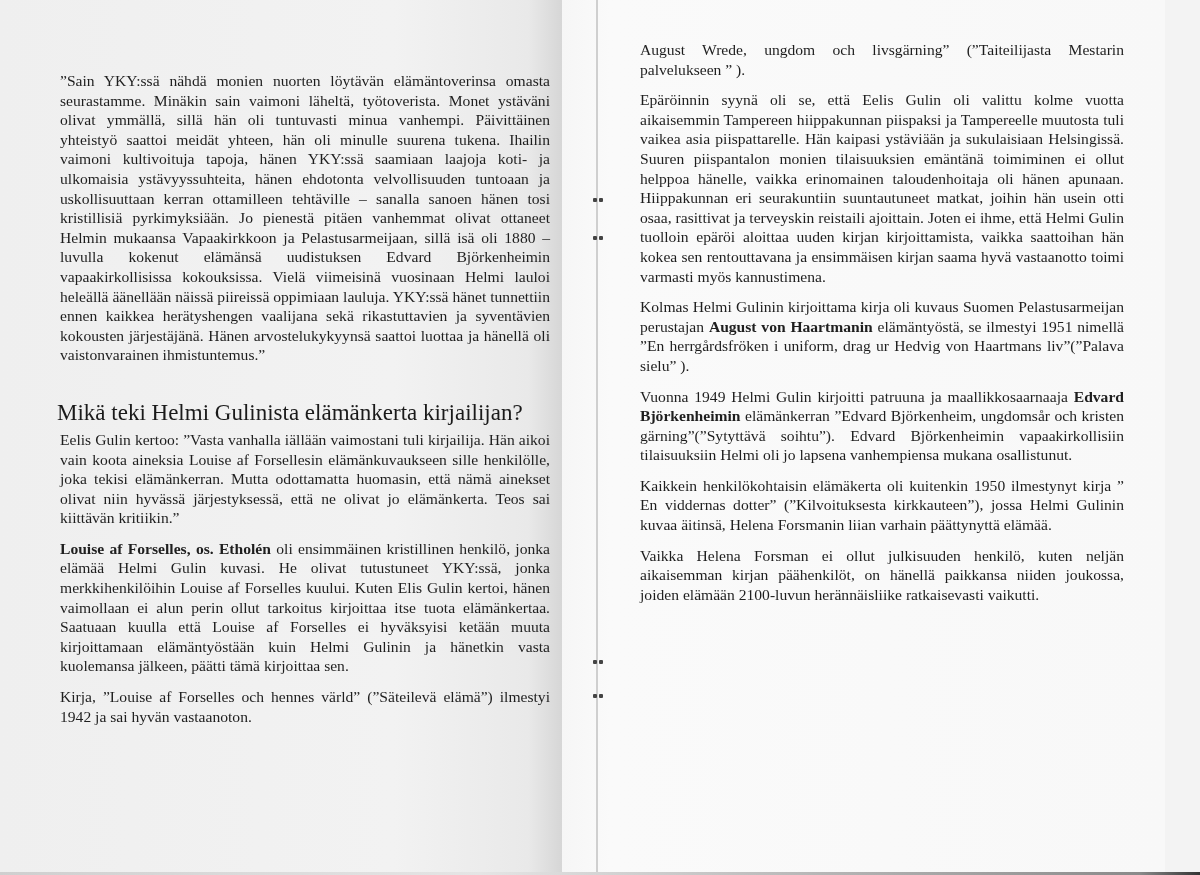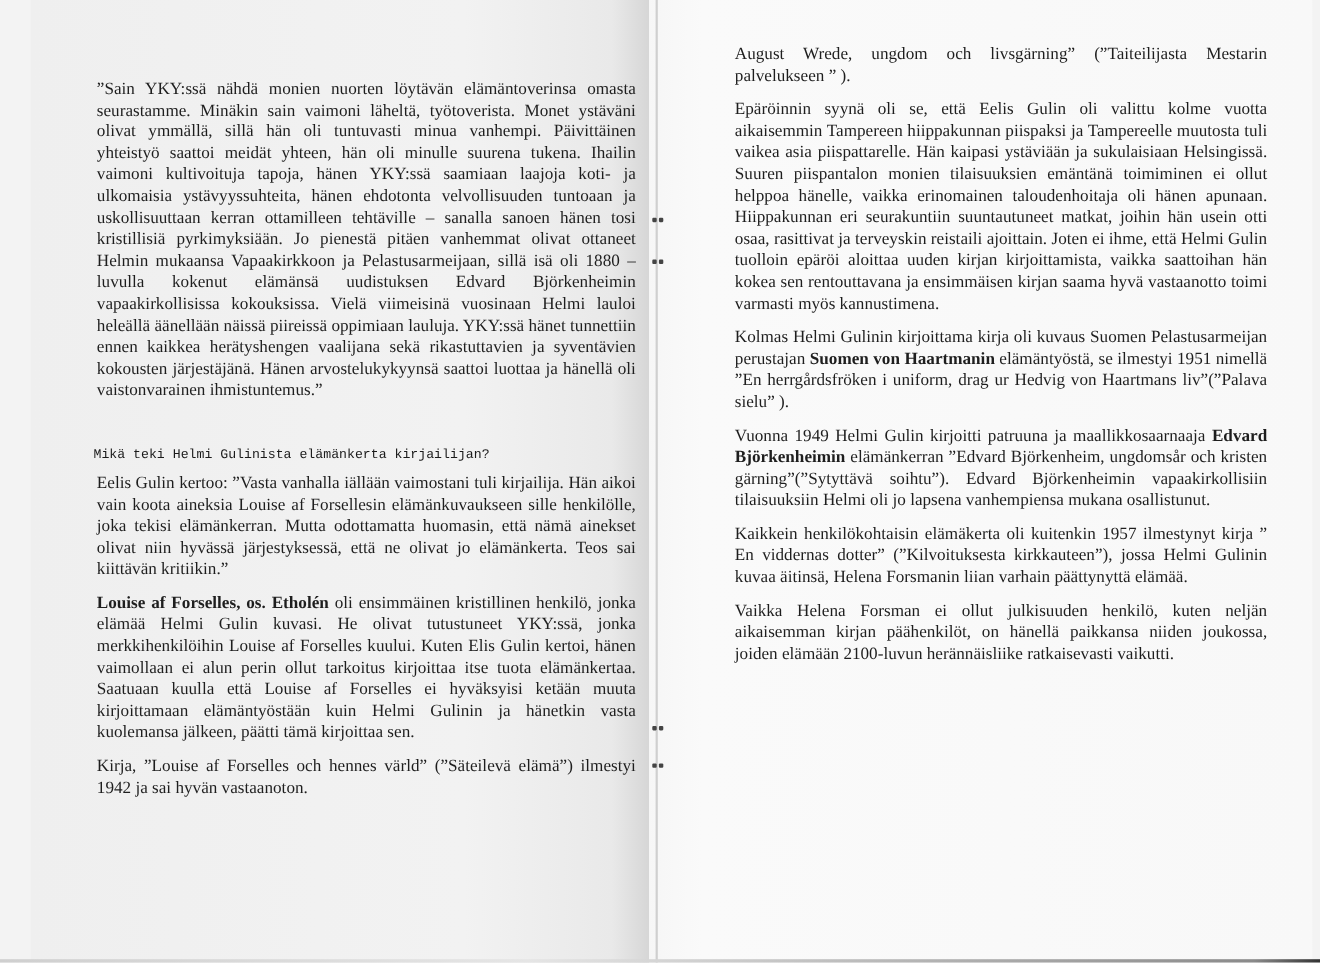--- a/index.html
+++ b/index.html
@@ -7,66 +7,65 @@
     width:1200px; height:875px; overflow:hidden; position:relative;
     background:#f3f3f3;
     font-family:"Liberation Serif", "DejaVu Serif", serif;
     color:#1e1e1e;
   }
   .spread { position:absolute; left:0; top:0; width:1200px; height:875px; display:flex; }
   .page { position:relative; height:875px; box-sizing:border-box; }
   .page-left {
     width:562px;
     background:linear-gradient(to right, #efefef 0%, #f2f2f2 70%, #e9e9e9 94%, #d6d6d6 100%);
-    margin-left:28px;
   }
   .page-right {
     width:603px;
     background:linear-gradient(to right, #f6f6f6 0%, #fafafa 8%, #f8f8f8 100%);
   }
   .spine { position:absolute; left:596px; top:0; width:2px; height:875px; background:#cfcfcf; }
   .bottom-edge { position:absolute; left:0; right:0; bottom:0; height:3px; background:linear-gradient(to right,#cfcfcf,#e5e5e5 40%,#8a8a8a 95%,#333); }
   .staple { position:absolute; width:10px; height:8px; }
   .staple::before, .staple::after {
     content:""; position:absolute; width:4px; height:4px; background:#444; border-radius:1px; top:2px;
   }
   .staple::before { left:0; }
   .staple::after { right:0; }
 
   .text { position:absolute; font-size:15.6px; line-height:19.6px; text-align:justify; }
   .page-left .text { left:60px; width:490px; top:71px; }
   .page-right .text { left:78px; width:484px; top:40px; }
   p { margin:0 0 11px 0; text-align:justify;font-family:Liberation Serif, serif; }
   b { font-weight:bold; }
   h2 {
-    font-family:Liberation Mono, monospace;
-    font-weight:normal; font-size:12px; line-height:22px;
+    font-family:Liberation Serif, serif;
+    font-weight:normal; font-size:23px; line-height:22px;
     margin:37px 0 6px -3px; color:#1a1a1a;
   }
 </style>
 </head>
 <body>
 
 <div class="spread">
   <div class="page page-left">
     <div class="text">
       <p>”Sain YKY:ssä nähdä monien nuorten löytävän elämäntoverinsa omasta seurastamme. Minäkin sain vaimoni läheltä, työtoverista. Monet ystäväni olivat ymmällä, sillä hän oli tuntuvasti minua vanhempi. Päivittäinen yhteistyö saattoi meidät yhteen, hän oli minulle suurena tukena. Ihailin vaimoni kultivoituja tapoja, hänen YKY:ssä saamiaan laajoja koti- ja ulkomaisia ystävyyssuhteita, hänen ehdotonta velvollisuuden tuntoaan ja uskollisuuttaan kerran ottamilleen tehtäville – sanalla sanoen hänen tosi kristillisiä pyrkimyksiään. Jo pienestä pitäen vanhemmat olivat ottaneet Helmin mukaansa Vapaakirkkoon ja Pelastusarmeijaan, sillä isä oli 1880 – luvulla kokenut elämänsä uudistuksen Edvard Björkenheimin vapaakirkollisissa kokouksissa. Vielä viimeisinä vuosinaan Helmi lauloi heleällä äänellään näissä piireissä oppimiaan lauluja. YKY:ssä hänet tunnettiin ennen kaikkea herätyshengen vaalijana sekä rikastuttavien ja syventävien kokousten järjestäjänä. Hänen arvostelukykyynsä saattoi luottaa ja hänellä oli vaistonvarainen ihmistuntemus.”</p>
       <h2>Mikä teki Helmi Gulinista elämänkerta kirjailijan?</h2>
       <p>Eelis Gulin kertoo: ”Vasta vanhalla iällään vaimostani tuli kirjailija. Hän aikoi vain koota aineksia Louise af Forsellesin elämänkuvaukseen sille henkilölle, joka tekisi elämänkerran. Mutta odottamatta huomasin, että nämä ainekset olivat niin hyvässä järjestyksessä, että ne olivat jo elämänkerta. Teos sai kiittävän kritiikin.”</p>
       <p><b>Louise af Forselles, os. Etholén</b><span> oli ensimmäinen kristillinen henkilö, jonka elämää Helmi Gulin kuvasi. He olivat tutustuneet YKY:ssä, jonka merkkihenkilöihin Louise af Forselles kuului. Kuten Elis Gulin kertoi, hänen vaimollaan ei alun perin ollut tarkoitus kirjoittaa itse tuota elämänkertaa. Saatuaan kuulla että Louise af Forselles ei hyväksyisi ketään muuta kirjoittamaan elämäntyöstään kuin Helmi Gulinin ja hänetkin vasta kuolemansa jälkeen, päätti tämä kirjoittaa sen.</span></p>
       <p>Kirja, ”Louise af Forselles och hennes värld” (”Säteilevä elämä”) ilmestyi 1942 ja sai hyvän vastaanoton.</p>
     </div>
   </div>
   <div class="page page-right">
     <div class="text">
       <p>August Wrede, ungdom och livsgärning” (”Taiteilijasta Mestarin palvelukseen ” ).</p>
       <p>Epäröinnin syynä oli se, että Eelis Gulin oli valittu kolme vuotta aikaisemmin Tampereen hiippakunnan piispaksi ja Tampereelle muutosta tuli vaikea asia piispattarelle. Hän kaipasi ystäviään ja sukulaisiaan Helsingissä. Suuren piispantalon monien tilaisuuksien emäntänä toimiminen ei ollut helppoa hänelle, vaikka erinomainen taloudenhoitaja oli hänen apunaan. Hiippakunnan eri seurakuntiin suuntautuneet matkat, joihin hän usein otti osaa, rasittivat ja terveyskin reistaili ajoittain. Joten ei ihme, että Helmi Gulin tuolloin epäröi aloittaa uuden kirjan kirjoittamista, vaikka saattoihan hän kokea sen rentouttavana ja ensimmäisen kirjan saama hyvä vastaanotto toimi varmasti myös kannustimena.</p>
-      <p><span>Kolmas Helmi Gulinin kirjoittama kirja oli kuvaus Suomen Pelastusarmeijan perustajan </span><b>Suomen von Haartmanin</b><span> elämäntyöstä, se ilmestyi 1951 nimellä ”En herrgårdsfröken i uniform, drag ur Hedvig von Haartmans liv”(”Palava sielu” ).</span></p>
+      <p><span>Kolmas Helmi Gulinin kirjoittama kirja oli kuvaus Suomen Pelastusarmeijan perustajan </span><b>August von Haartmanin</b><span> elämäntyöstä, se ilmestyi 1951 nimellä ”En herrgårdsfröken i uniform, drag ur Hedvig von Haartmans liv”(”Palava sielu” ).</span></p>
       <p><span>Vuonna 1949 Helmi Gulin kirjoitti patruuna ja maallikkosaarnaaja </span><b>Edvard Björkenheimin</b><span> elämänkerran ”Edvard Björkenheim, ungdomsår och kristen gärning”(”Sytyttävä soihtu”). Edvard Björkenheimin vapaakirkollisiin tilaisuuksiin Helmi oli jo lapsena vanhempiensa mukana osallistunut.</span></p>
-      <p>Kaikkein henkilökohtaisin elämäkerta oli kuitenkin 1957 ilmestynyt kirja ” En viddernas dotter” (”Kilvoituksesta kirkkauteen”), jossa Helmi Gulinin kuvaa äitinsä, Helena Forsmanin liian varhain päättynyttä elämää.</p>
+      <p>Kaikkein henkilökohtaisin elämäkerta oli kuitenkin 1950 ilmestynyt kirja ” En viddernas dotter” (”Kilvoituksesta kirkkauteen”), jossa Helmi Gulinin kuvaa äitinsä, Helena Forsmanin liian varhain päättynyttä elämää.</p>
       <p>Vaikka Helena Forsman ei ollut julkisuuden henkilö, kuten neljän aikaisemman kirjan päähenkilöt, on hänellä paikkansa niiden joukossa, joiden elämään 2100-luvun herännäisliike ratkaisevasti vaikutti.</p>
     </div>
   </div>
 </div>
 
 <div class="spine"></div>
 <div class="staple" style="left:593px; top:196px;"></div>
 <div class="staple" style="left:593px; top:234px;"></div>
 <div class="staple" style="left:593px; top:658px;"></div>
 <div class="staple" style="left:593px; top:692px;"></div>

